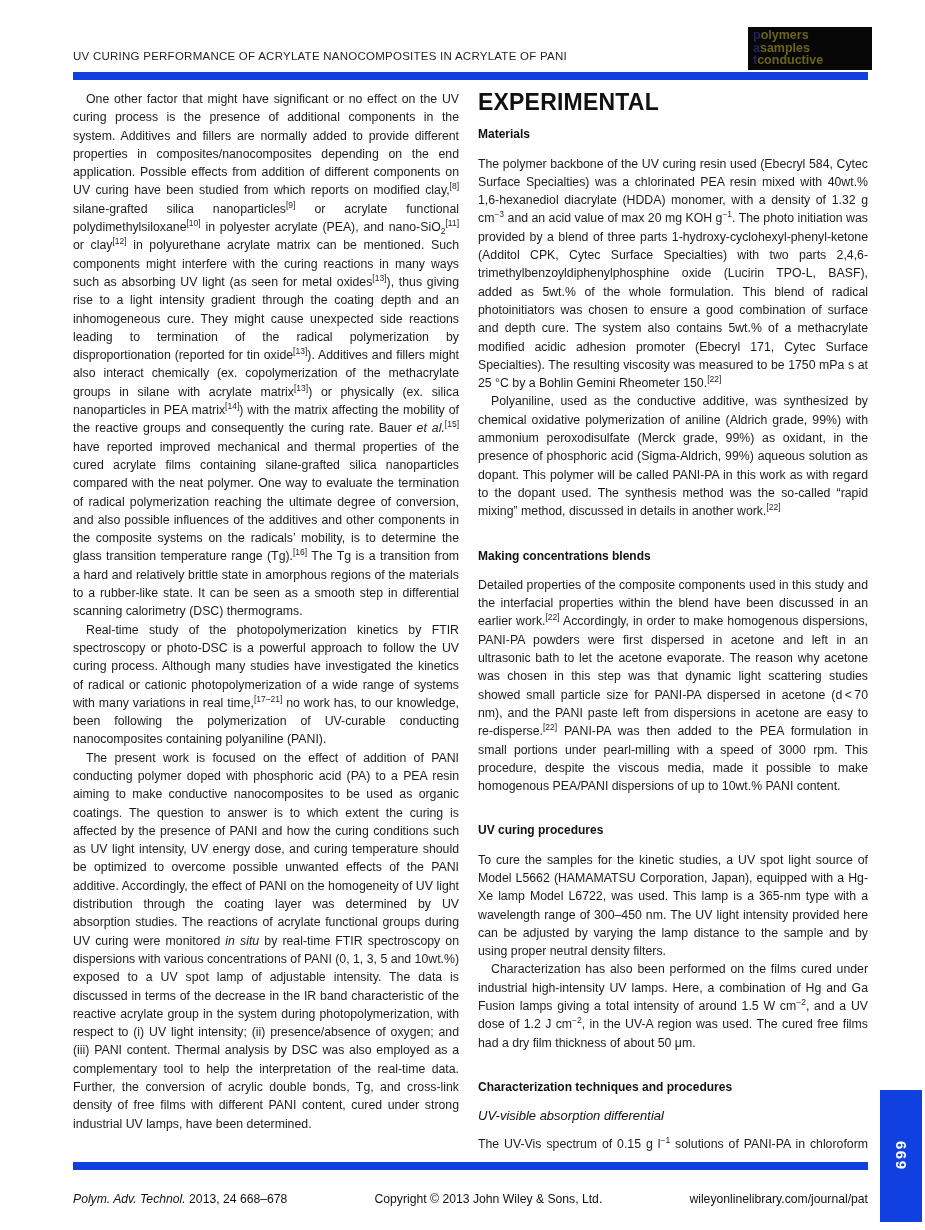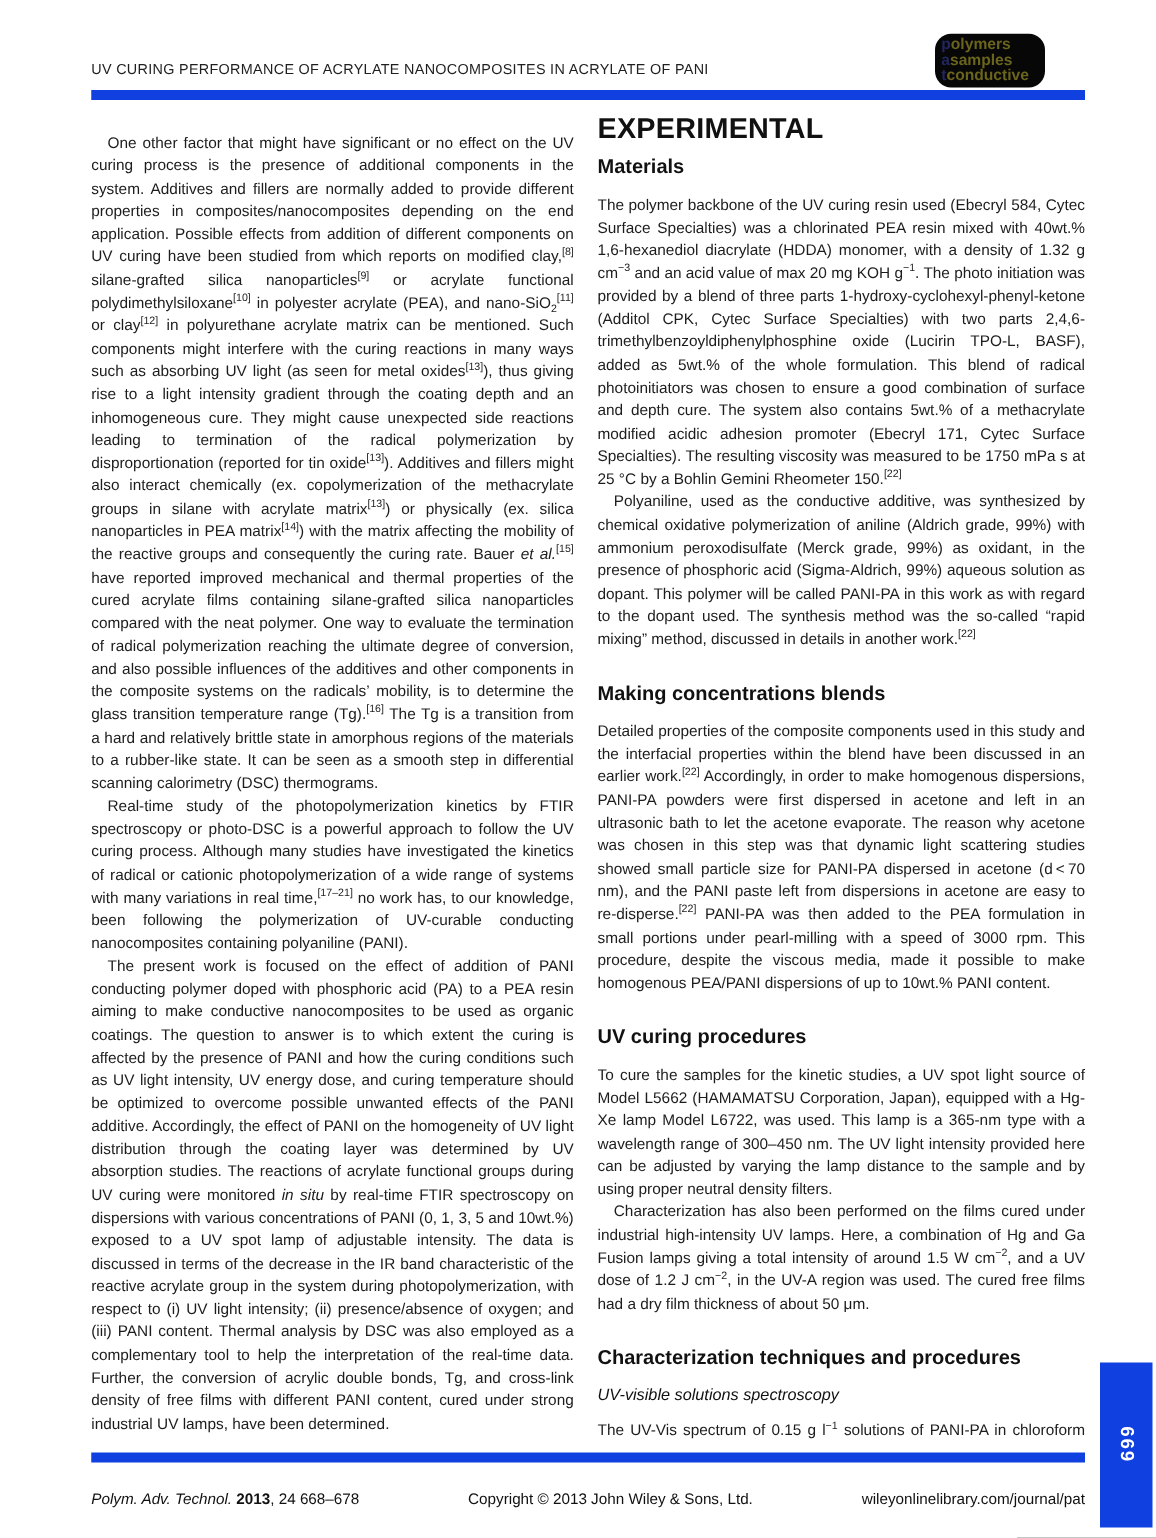--- a/index.html
+++ b/index.html
@@ -11,55 +11,54 @@
     color:#1c1c1c;
     overflow:hidden;
   }
   
   .running-title{
     position:absolute;left:73px;top:50px;
     font-size:11.5px;letter-spacing:.25px;color:#1f1f1f;
     font-weight:400;
   }
   .journal-logo{
-    position:absolute;left:748px;top:27px;width:88px;height:43px;
+    position:absolute;left:748px;top:27px;width:124px;height:43px;
     background:#070707;
     padding:2px 0 12px 5px;box-sizing:border-box;
     overflow:hidden;
-    border-radius:13px;
   }
   .logo-line{
     font-size:12.5px;line-height:12.5px;
     color:#6b641c;font-weight:700;letter-spacing:0;
     white-space:nowrap;
   }
   .logo-first{color:#23255e;}
   .rule{
     position:absolute;left:73px;width:795px;height:8px;
     background:#1040e0;
   }
   .top-rule{top:72px;}
   .bottom-rule{top:1162px;}
   
   .col{
     position:absolute;top:93px;height:1062px;overflow:hidden;
     font-size:12.3px;line-height:18.3px;text-align:justify;
   }
-  .col-left{left:73px;width:386px;top:105px;}
+  .col-left{left:73px;width:386px;top:90px;}
   .col-right{left:478px;width:390px;}
   .col p{margin:0;}
   .col p.indent{text-indent:13px;}
   .col sup{font-size:8.5px;line-height:0;}
   .col sub{font-size:8.5px;line-height:0;}
   h1.sec{
     font-size:23px;font-weight:700;color:#111;
     margin:0 0 14px 0;letter-spacing:.2px;text-align:left;
   }
   h2.sub{
-    font-size:16px;font-weight:700;color:#111;
+    font-size:12px;font-weight:700;color:#111;
     margin:26px 0 11px 0;text-align:left;
   }
   h2.sub.first{margin-top:0;}
   h3.subsub{
     font-size:13px;font-weight:400;font-style:italic;color:#111;
     margin:0 0 9px 0;text-align:left;
   }
   
   .pagenum-box{
     position:absolute;left:880px;top:1090px;width:42px;height:132px;
@@ -70,21 +69,21 @@
     writing-mode:vertical-rl;
     color:#ffffff;font-weight:700;font-size:15px;letter-spacing:1.5px;
   }
   
   .footer{
     position:absolute;left:73px;top:1192px;width:795px;
     font-size:12.2px;color:#111;
     display:flex;justify-content:space-between;align-items:baseline;
   }
   .footer .cite i{}
-  .footer .cite b{font-weight:700;}
+  .footer .cite b{font-weight:400;}
 </style>
 </head>
 <body>
 
 <div class="page">
 
   <div class="running-title">UV CURING PERFORMANCE OF ACRYLATE NANOCOMPOSITES IN ACRYLATE OF PANI</div>
 
   <div class="journal-logo">
     <div class="logo-line"><span class="logo-first">p</span><span>olymers</span></div>
@@ -108,21 +107,21 @@
     <p class="indent">Polyaniline, used as the conductive additive, was synthesized by chemical oxidative polymerization of aniline (Aldrich grade, 99%) with ammonium peroxodisulfate (Merck grade, 99%) as oxidant, in the presence of phosphoric acid (Sigma-Aldrich, 99%) aqueous solution as dopant. This polymer will be called PANI-PA in this work as with regard to the dopant used. The synthesis method was the so-called “rapid mixing” method, discussed in details in another work.<sup>[22]</sup></p>
 
     <h2 class="sub">Making concentrations blends</h2>
     <p>Detailed properties of the composite components used in this study and the interfacial properties within the blend have been discussed in an earlier work.<sup>[22]</sup> Accordingly, in order to make homogenous dispersions, PANI-PA powders were first dispersed in acetone and left in an ultrasonic bath to let the acetone evaporate. The reason why acetone was chosen in this step was that dynamic light scattering studies showed small particle size for PANI-PA dispersed in acetone (d &lt; 70 nm), and the PANI paste left from dispersions in acetone are easy to re-disperse.<sup>[22]</sup> PANI-PA was then added to the PEA formulation in small portions under pearl-milling with a speed of 3000 rpm. This procedure, despite the viscous media, made it possible to make homogenous PEA/PANI dispersions of up to 10wt.% PANI content.</p>
 
     <h2 class="sub">UV curing procedures</h2>
     <p>To cure the samples for the kinetic studies, a UV spot light source of Model L5662 (HAMAMATSU Corporation, Japan), equipped with a Hg-Xe lamp Model L6722, was used. This lamp is a 365-nm type with a wavelength range of 300–450 nm. The UV light intensity provided here can be adjusted by varying the lamp distance to the sample and by using proper neutral density filters.</p>
     <p class="indent">Characterization has also been performed on the films cured under industrial high-intensity UV lamps. Here, a combination of Hg and Ga Fusion lamps giving a total intensity of around 1.5 W cm<sup>−2</sup>, and a UV dose of 1.2 J cm<sup>−2</sup>, in the UV-A region was used. The cured free films had a dry film thickness of about 50 μm.</p>
 
     <h2 class="sub">Characterization techniques and procedures</h2>
-    <h3 class="subsub">UV-visible solutions spectroscopy</h3>
+    <h3 class="subsub">UV-visible absorption differential</h3>
     <p>The UV-Vis spectrum of 0.15 g l<sup>−1</sup> solutions of PANI-PA in chloroform was recorded by a UV-2550 spectrophotometer from UV-2500PC Series (Shimadzu, Columbia) in the wavelength range of 200–900 nm. The data was then analyzed by UV Probe 2.34 software.</p>
   </div>
 
   <div class="pagenum-box">
     <span class="pagenum">669</span>
   </div>
 
   <div class="rule bottom-rule"></div>
 
   <div class="footer">

